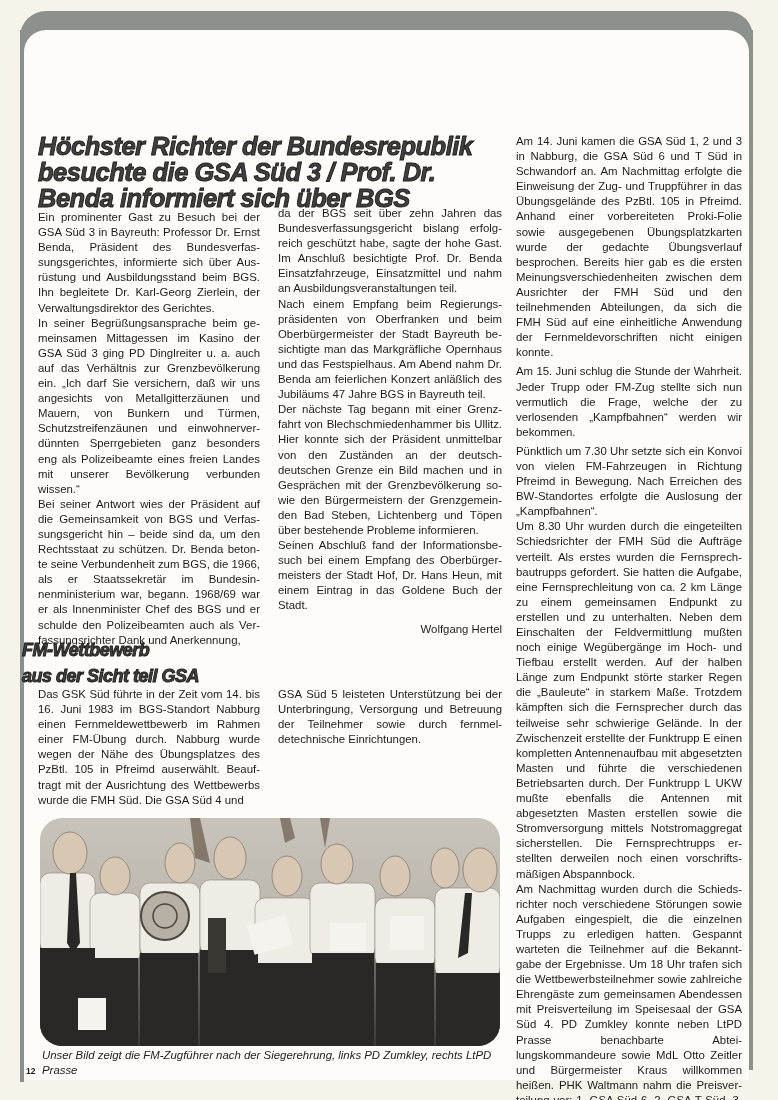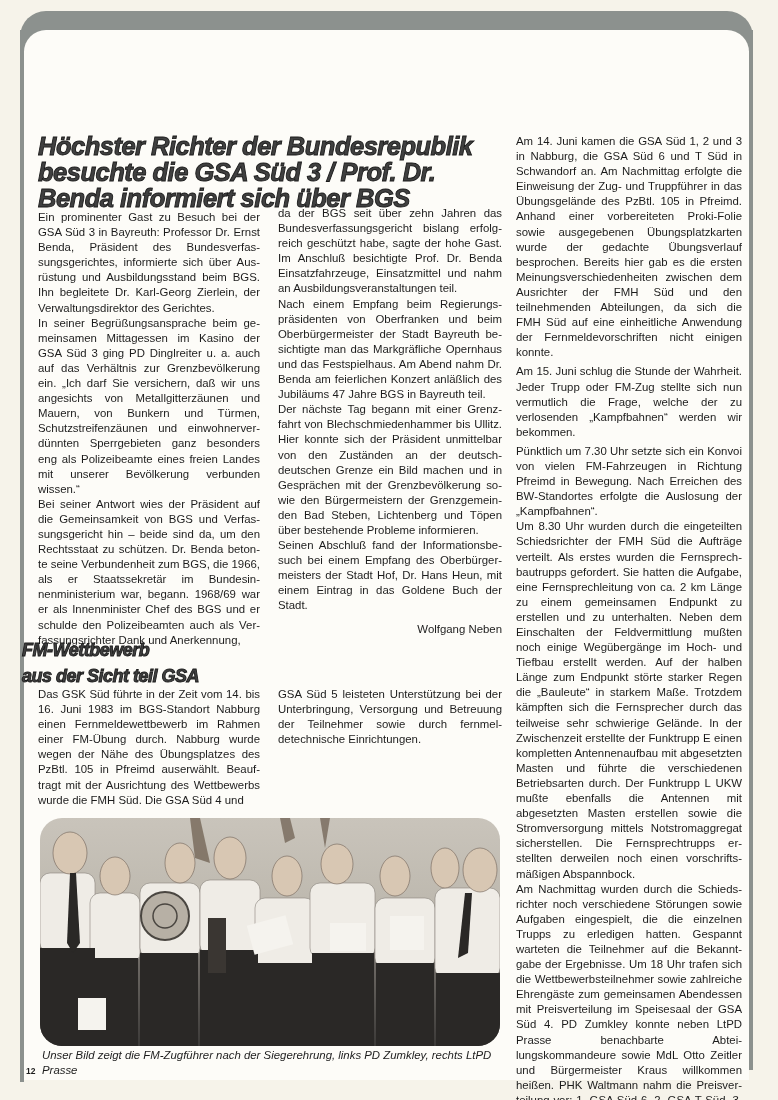--- a/index.html
+++ b/index.html
@@ -86,21 +86,21 @@
   <p>Ein prominenter Gast zu Besuch bei der GSA Süd 3 in Bayreuth: Professor Dr. Ernst Benda, Präsident des Bundesverfas­sungsgerichtes, informierte sich über Aus­rüstung und Ausbildungsstand beim BGS. Ihn begleitete Dr. Karl-Georg Zierlein, der Verwaltungsdirektor des Gerichtes.</p>
   <p>In seiner Begrüßungsansprache beim ge­meinsamen Mittagessen im Kasino der GSA Süd 3 ging PD Dinglreiter u. a. auch auf das Verhältnis zur Grenzbevölkerung ein. „Ich darf Sie versichern, daß wir uns angesichts von Metallgitterzäunen und Mauern, von Bunkern und Türmen, Schutzstreifenzäunen und einwohnerver­dünnten Sperrgebieten ganz besonders eng als Polizeibeamte eines freien Landes mit unserer Bevölkerung verbunden wissen.“</p>
   <p>Bei seiner Antwort wies der Präsident auf die Gemeinsamkeit von BGS und Verfas­sungsgericht hin – beide sind da, um den Rechtsstaat zu schützen. Dr. Benda beton­te seine Verbundenheit zum BGS, die 1966, als er Staatssekretär im Bundesin­nenministerium war, begann. 1968/69 war er als Innenminister Chef des BGS und er schulde den Polizeibeamten auch als Ver­fassungsrichter Dank und Anerkennung,</p>
 </div>
 
 <div class="col c2">
   <p>da der BGS seit über zehn Jahren das Bundesverfassungsgericht bislang erfolg­reich geschützt habe, sagte der hohe Gast. Im Anschluß besichtigte Prof. Dr. Benda Einsatzfahrzeuge, Einsatzmittel und nahm an Ausbildungsveranstaltungen teil.</p>
   <p>Nach einem Empfang beim Regierungs­präsidenten von Oberfranken und beim Oberbürgermeister der Stadt Bayreuth be­sichtigte man das Markgräfliche Opern­haus und das Festspielhaus. Am Abend nahm Dr. Benda am feierlichen Konzert anläßlich des Jubiläums 47 Jahre BGS in Bayreuth teil.</p>
   <p>Der nächste Tag begann mit einer Grenz­fahrt von Blechschmiedenhammer bis Ul­litz. Hier konnte sich der Präsident unmit­telbar von den Zuständen an der deutsch-deutschen Grenze ein Bild machen und in Gesprächen mit der Grenzbevölkerung so­wie den Bürgermeistern der Grenzgemein­den Bad Steben, Lichtenberg und Töpen über bestehende Probleme informieren.</p>
   <p>Seinen Abschluß fand der Informationsbe­such bei einem Empfang des Oberbürger­meisters der Stadt Hof, Dr. Hans Heun, mit einem Eintrag in das Goldene Buch der Stadt.</p>
-  <p class="author">Wolfgang Neben</p>
+  <p class="author">Wolfgang Hertel</p>
 </div>
 
 <h2 class="headline h2" style="margin:0;">
   <div>FM-Wettbewerb</div>
   <div>aus der Sicht teil GSA</div>
 </h2>
 
 <div class="col c4">
   <p>Das GSK Süd führte in der Zeit vom 14. bis 16. Juni 1983 im BGS-Standort Nabburg einen Fernmeldewettbewerb im Rahmen einer FM-Übung durch. Nabburg wurde wegen der Nähe des Übungsplatzes des PzBtl. 105 in Pfreimd auserwählt. Beauf­tragt mit der Ausrichtung des Wettbewerbs wurde die FMH Süd. Die GSA Süd 4 und</p>
 </div>

